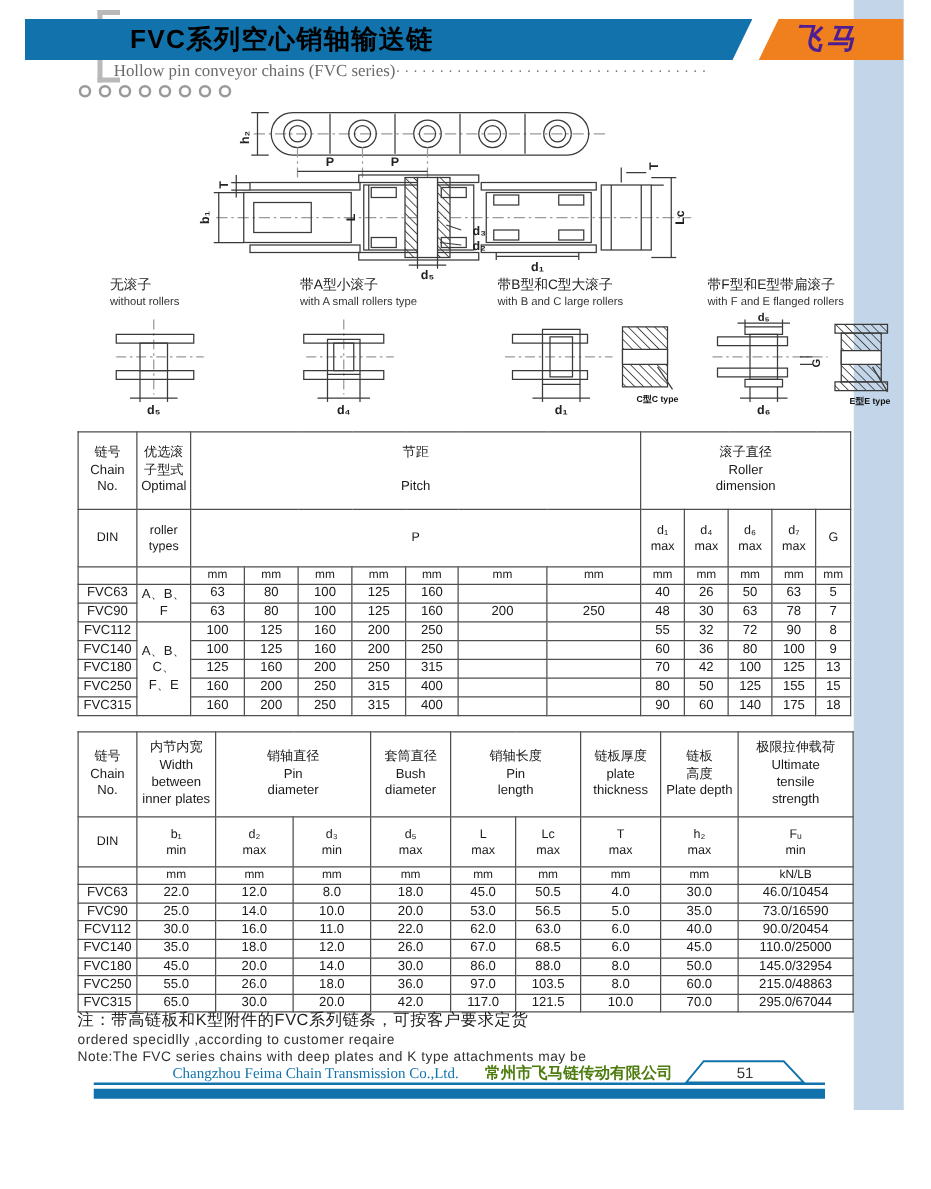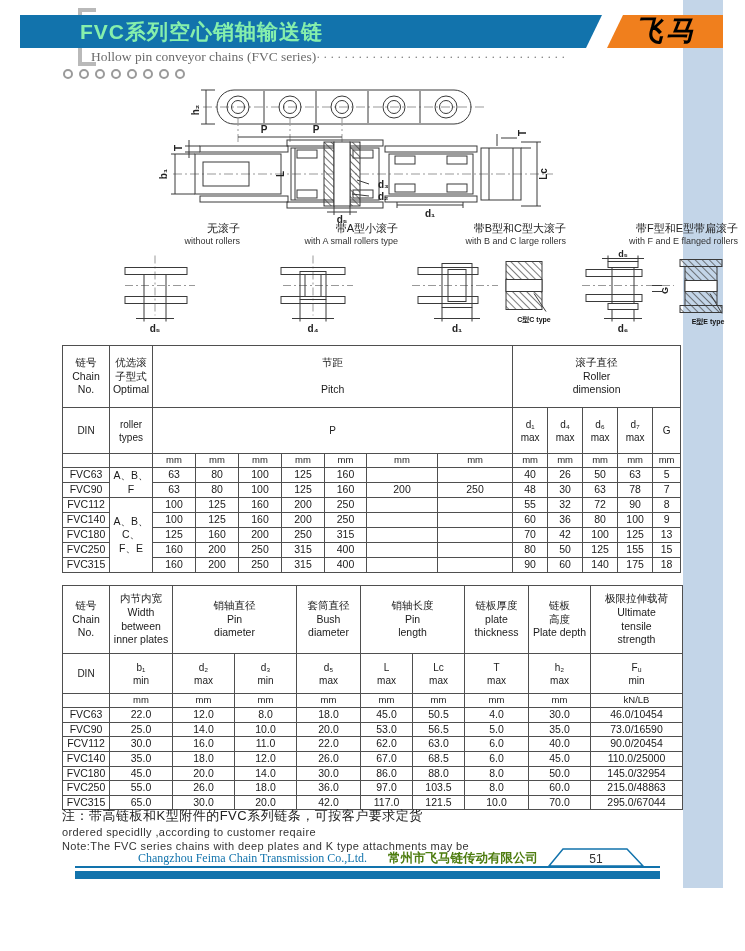--- a/index.html
+++ b/index.html
@@ -8,37 +8,37 @@
           font-family:"Liberation Sans", sans-serif; color:#1a1a1a; }
 
   
   .right-stripe { position:absolute; left:683px; top:0; width:40px; height:888px; background:#c3d5e8; }
 
   
   .bracket { position:absolute; left:78px; top:8px; width:18px; height:58px;
              border-left:4px solid #b9b9b9; border-top:4px solid #b9b9b9; border-bottom:4px solid #b9b9b9; }
   .banner { position:absolute; left:20px; top:15px; width:582px; height:33px; background:#1273ac;
             clip-path:polygon(0 0,100% 0,calc(100% - 16px) 100%,0 100%); }
-  .banner h1 { margin:0; padding-left:60px; line-height:33px; font-size:21px; font-weight:bold;
-               color:#86efac; letter-spacing:1px; }
+  .banner h1 { margin:0; padding-left:84px; line-height:33px; font-size:21px; font-weight:bold;
+               color:#000000; letter-spacing:1px; }
   .logo-band { position:absolute; left:607px; top:15px; width:116px; height:33px; background:#f07f1d;
                clip-path:polygon(16px 0,100% 0,100% 100%,0 100%); }
-  .logo-band span { display:block; padding-left:28px; line-height:31px; color:#000000; font-size:28px;
+  .logo-band span { display:block; padding-left:28px; line-height:31px; color:#4c1d95; font-size:23px;
                     font-weight:bold; font-style:italic; font-family:"Liberation Serif", serif; letter-spacing:3px; }
   .subtitle-row { position:absolute; left:91px; top:49px; width:555px; white-space:nowrap; overflow:hidden;
                   font-family:Liberation Serif, serif; font-size:13.5px; color:#6b6b6b; }
   .subtitle-row .dots { color:#777; letter-spacing:3px; font-size:12px; }
   .circles { position:absolute; left:63px; top:65px; }
   .circles i { display:inline-block; width:10px; height:10px; border:2px solid #9a9a9a; border-radius:50%;
                margin-right:6px; }
 
   
   .main-drawing { position:absolute; left:145px; top:84px; }
   .roller-row { position:absolute; left:88px; top:222px; width:650px; display:flex; }
-  .roller-col { text-align:right; }
+  .roller-col { text-align:left; }
   .roller-col .cap-cn { font-size:11px; color:#222; line-height:1.25; }
   .roller-col .cap-en { font-size:9px; color:#333; line-height:1.3; margin-bottom:1px; }
   svg text { font-family:"Liberation Sans", sans-serif; }
 
   
   .tbl-wrap1 { position:absolute; left:62px; top:345px; }
   .tbl-wrap2 { position:absolute; left:62px; top:585px; }
   table.t { border-collapse:collapse; table-layout:fixed; width:617px; }
   table.t td { border:1px solid #4f4f4f; text-align:center; vertical-align:middle; padding:0 1px;
                white-space:pre-line; line-height:1.3; font-size:10.5px; color:#1a1a1a; overflow:hidden; }

